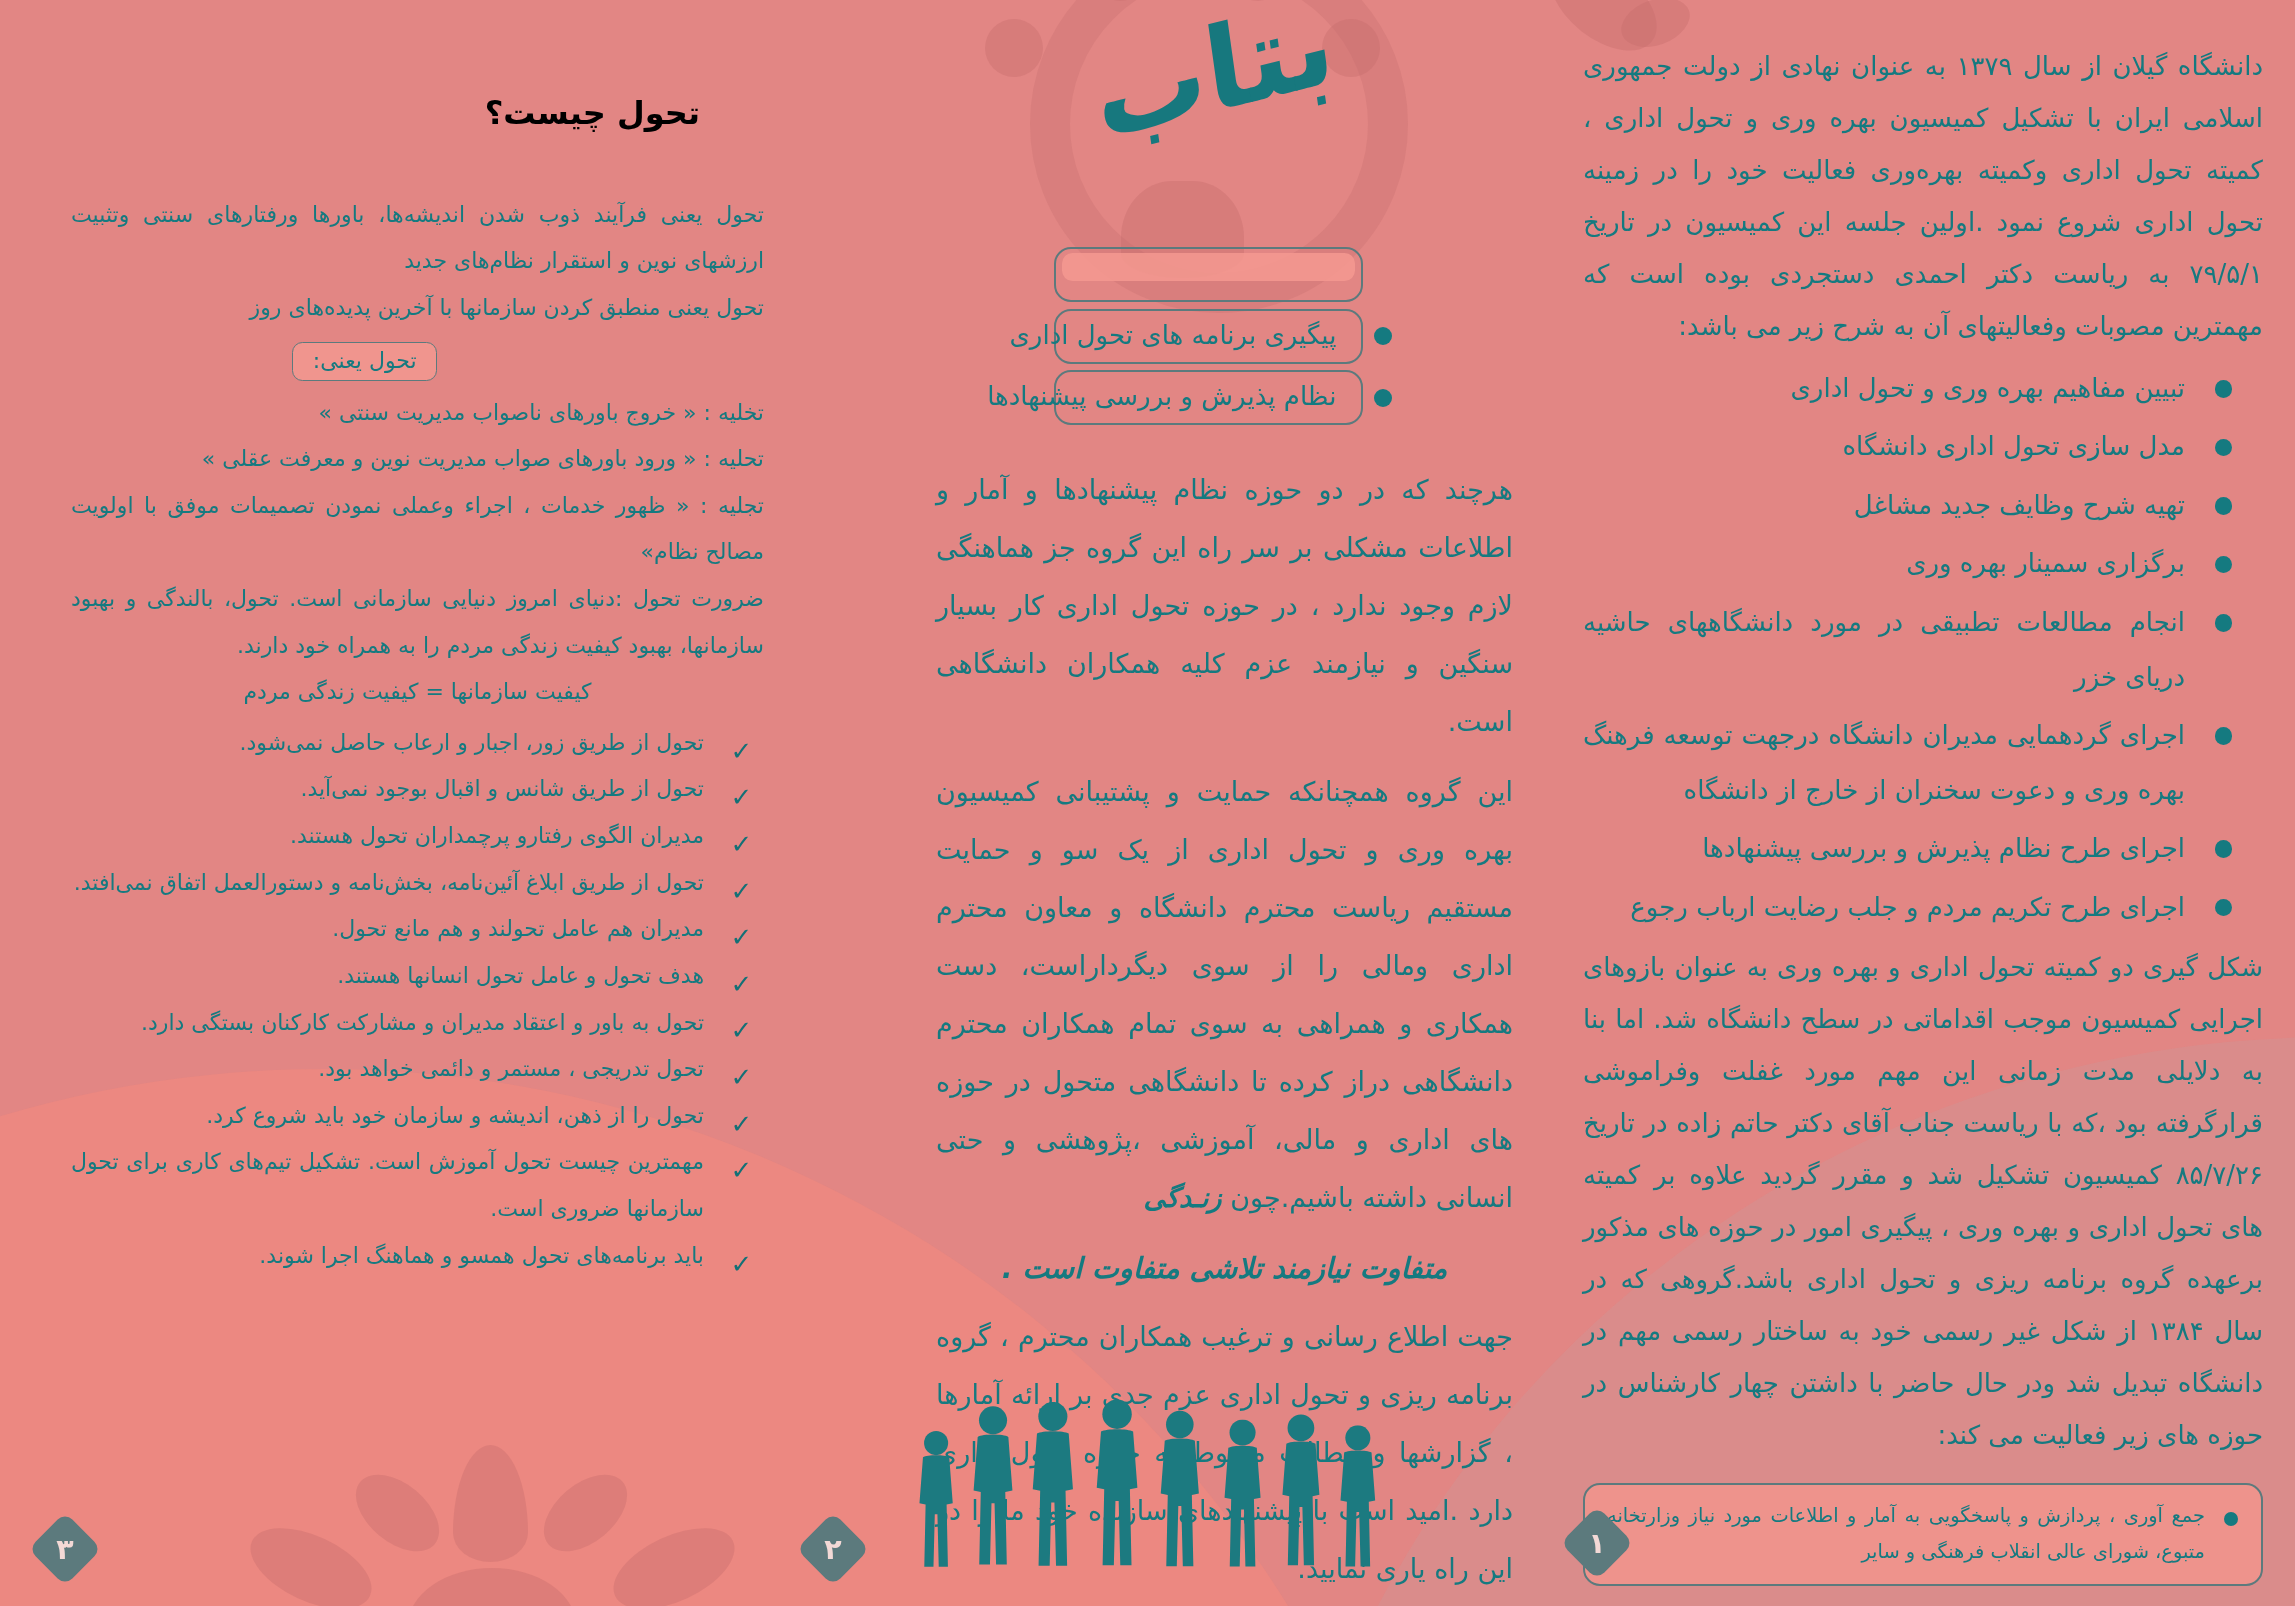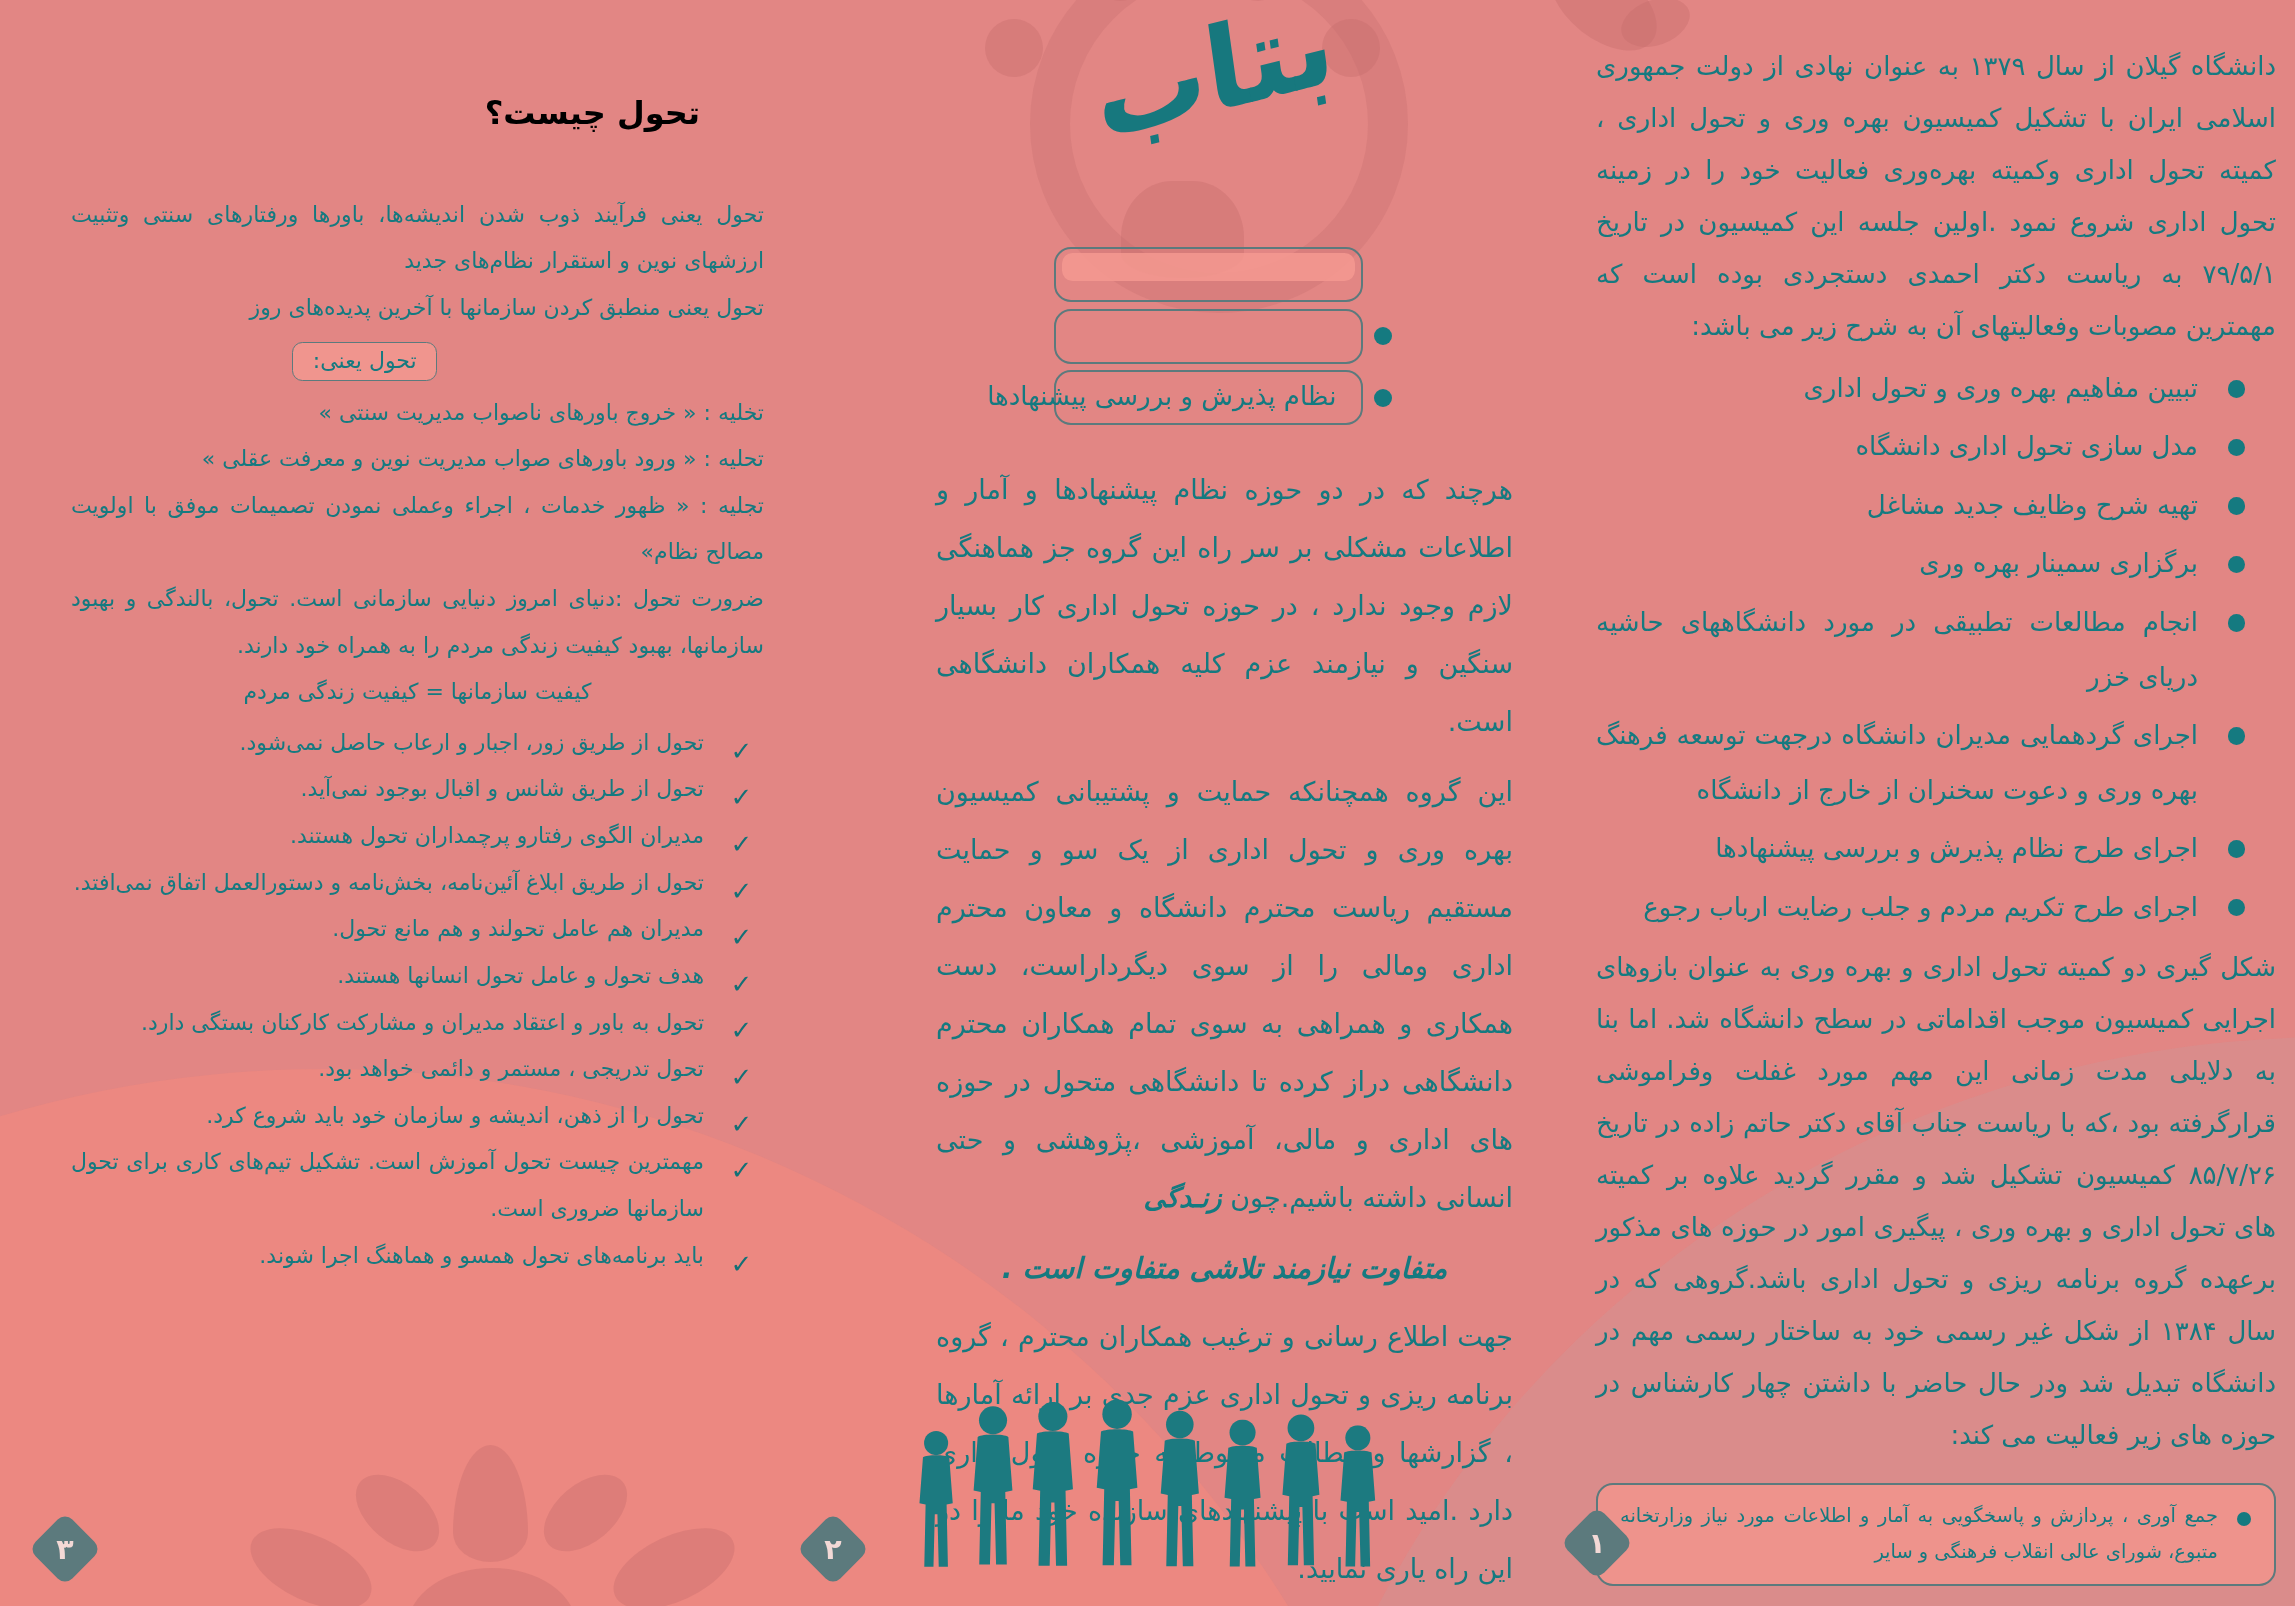--- a/index.html
+++ b/index.html
@@ -18,21 +18,21 @@
   .ring{position:absolute;border-radius:50%;border:40px solid rgba(196,108,108,.30);}
   
   .logo{
     position:absolute;left:1079px;top:-6.5px;width:272px;height:168px;
     font-size:113px;font-weight:bold;color:#17787e;
     transform:rotate(-14deg) skewX(-6deg);
     text-align:center;line-height:155px;
   }
   
   .col{position:absolute;}
-  .col-right{right:19px;top:40px;width:680px;font-size:26px;}
+  .col-right{right:32px;top:40px;width:680px;font-size:26px;}
   .col-mid{left:936px;top:247px;width:577px;font-size:27px;}
   .col-left{left:71px;top:91px;width:693px;font-size:22px;}
   p{margin:0;}
   .jus{text-align:justify;}
   .col-right p.body{line-height:2.0;}
   .col-mid p.body{line-height:2.15;margin-bottom:11.7px;}
   .col-left p.body{line-height:2.12;}
   
   ul.dot-list{list-style:none;margin:9px 0 6.5px 0;padding:0;}
   ul.dot-list li{position:relative;padding-right:78px;line-height:2.1;margin-bottom:3.9px;text-align:justify;}
@@ -127,20 +127,21 @@
       <span>جمع آوری ، پردازش و پاسخگویی به آمار و اطلاعات مورد نیاز وزارتخانه متبوع، شورای عالی انقلاب فرهنگی و سایر</span>
     </div>
   </section>
 
   <section class="col col-mid">
     <div class="pill">
       <span class="hl"></span>
     </div>
     <div class="pill">
       <span class="side-dot"></span>
+      <span class="txt">پیگیری برنامه های تحول اداری</span>
     </div>
     <div class="pill">
       <span class="side-dot"></span>
       <span class="txt">نظام پذیرش و بررسی پیشنهادها</span>
     </div>
 
     <p class="body jus after-pills">هرچند که در دو حوزه نظام پیشنهادها و آمار و اطلاعات مشکلی بر سر راه این گروه جز هماهنگی لازم وجود ندارد ، در حوزه تحول اداری کار بسیار سنگین و نیازمند عزم کلیه همکاران دانشگاهی است.</p>
 
     <p class="body jus"><span>این گروه همچنانکه  حمایت و پشتیبانی کمیسیون بهره وری و تحول اداری از یک سو و حمایت مستقیم ریاست محترم دانشگاه و معاون محترم اداری ومالی را از سوی دیگرداراست، دست همکاری و همراهی به سوی تمام همکاران محترم دانشگاهی دراز کرده تا دانشگاهی متحول در حوزه های اداری و مالی، آموزشی ،پژوهشی و حتی انسانی داشته باشیم.چون </span><b><i>زنـدگی</i></b></p>
 

